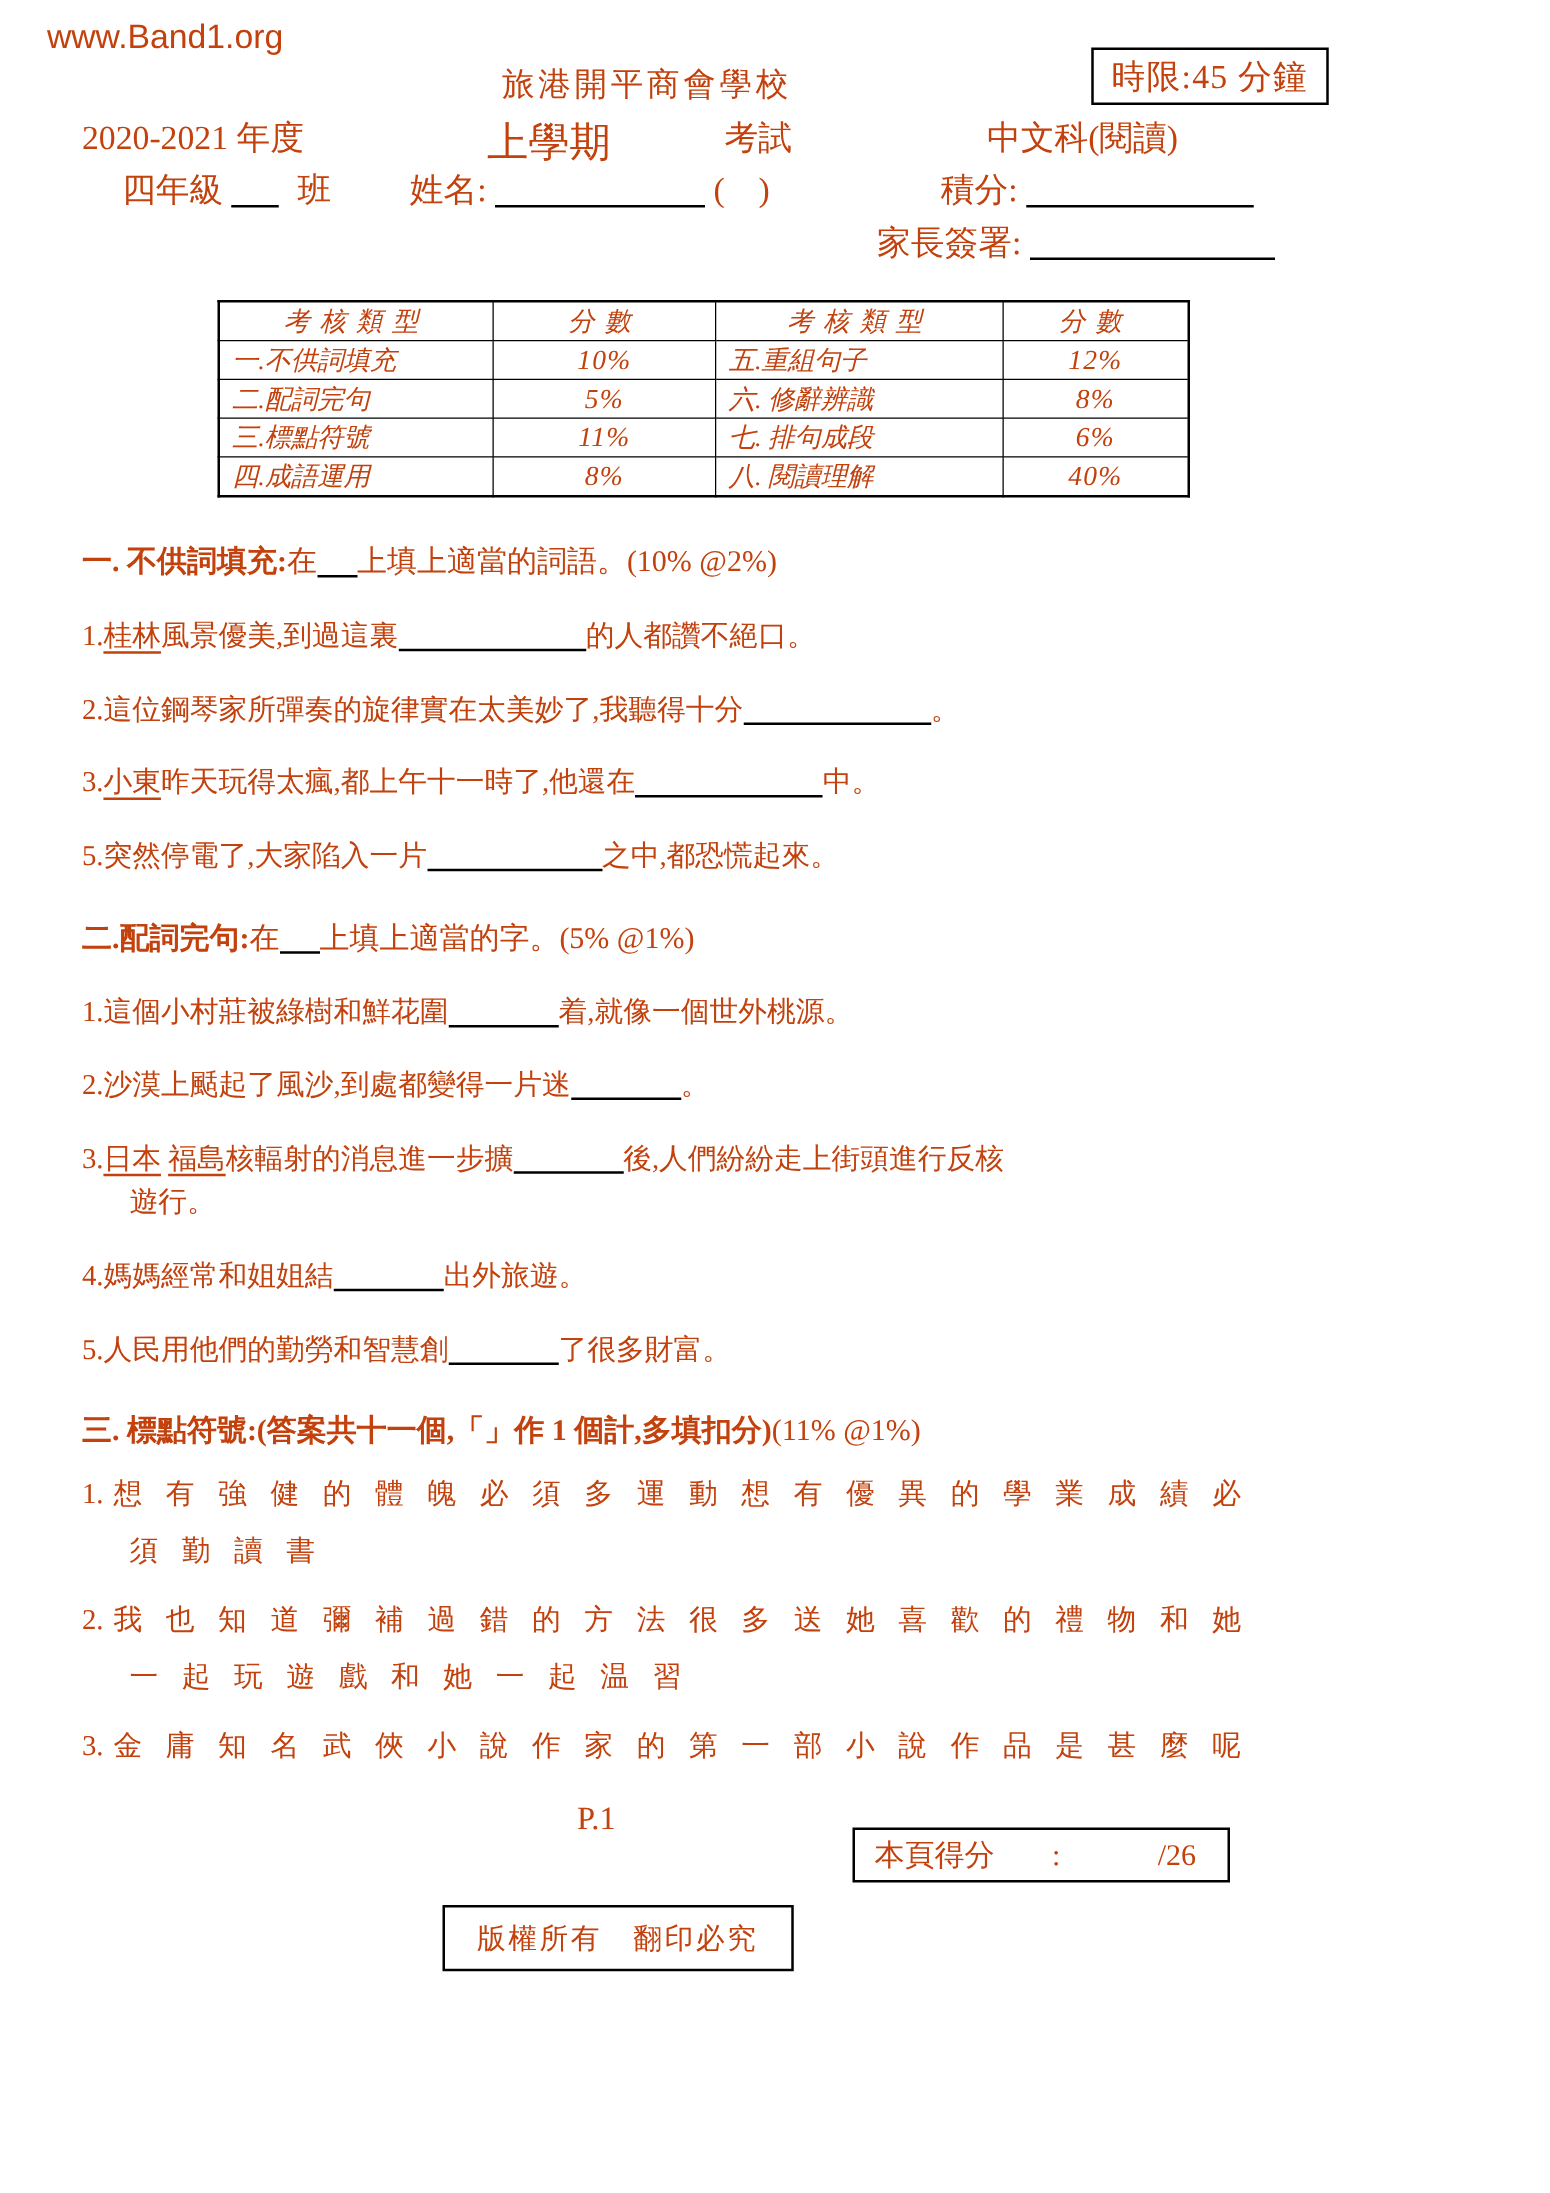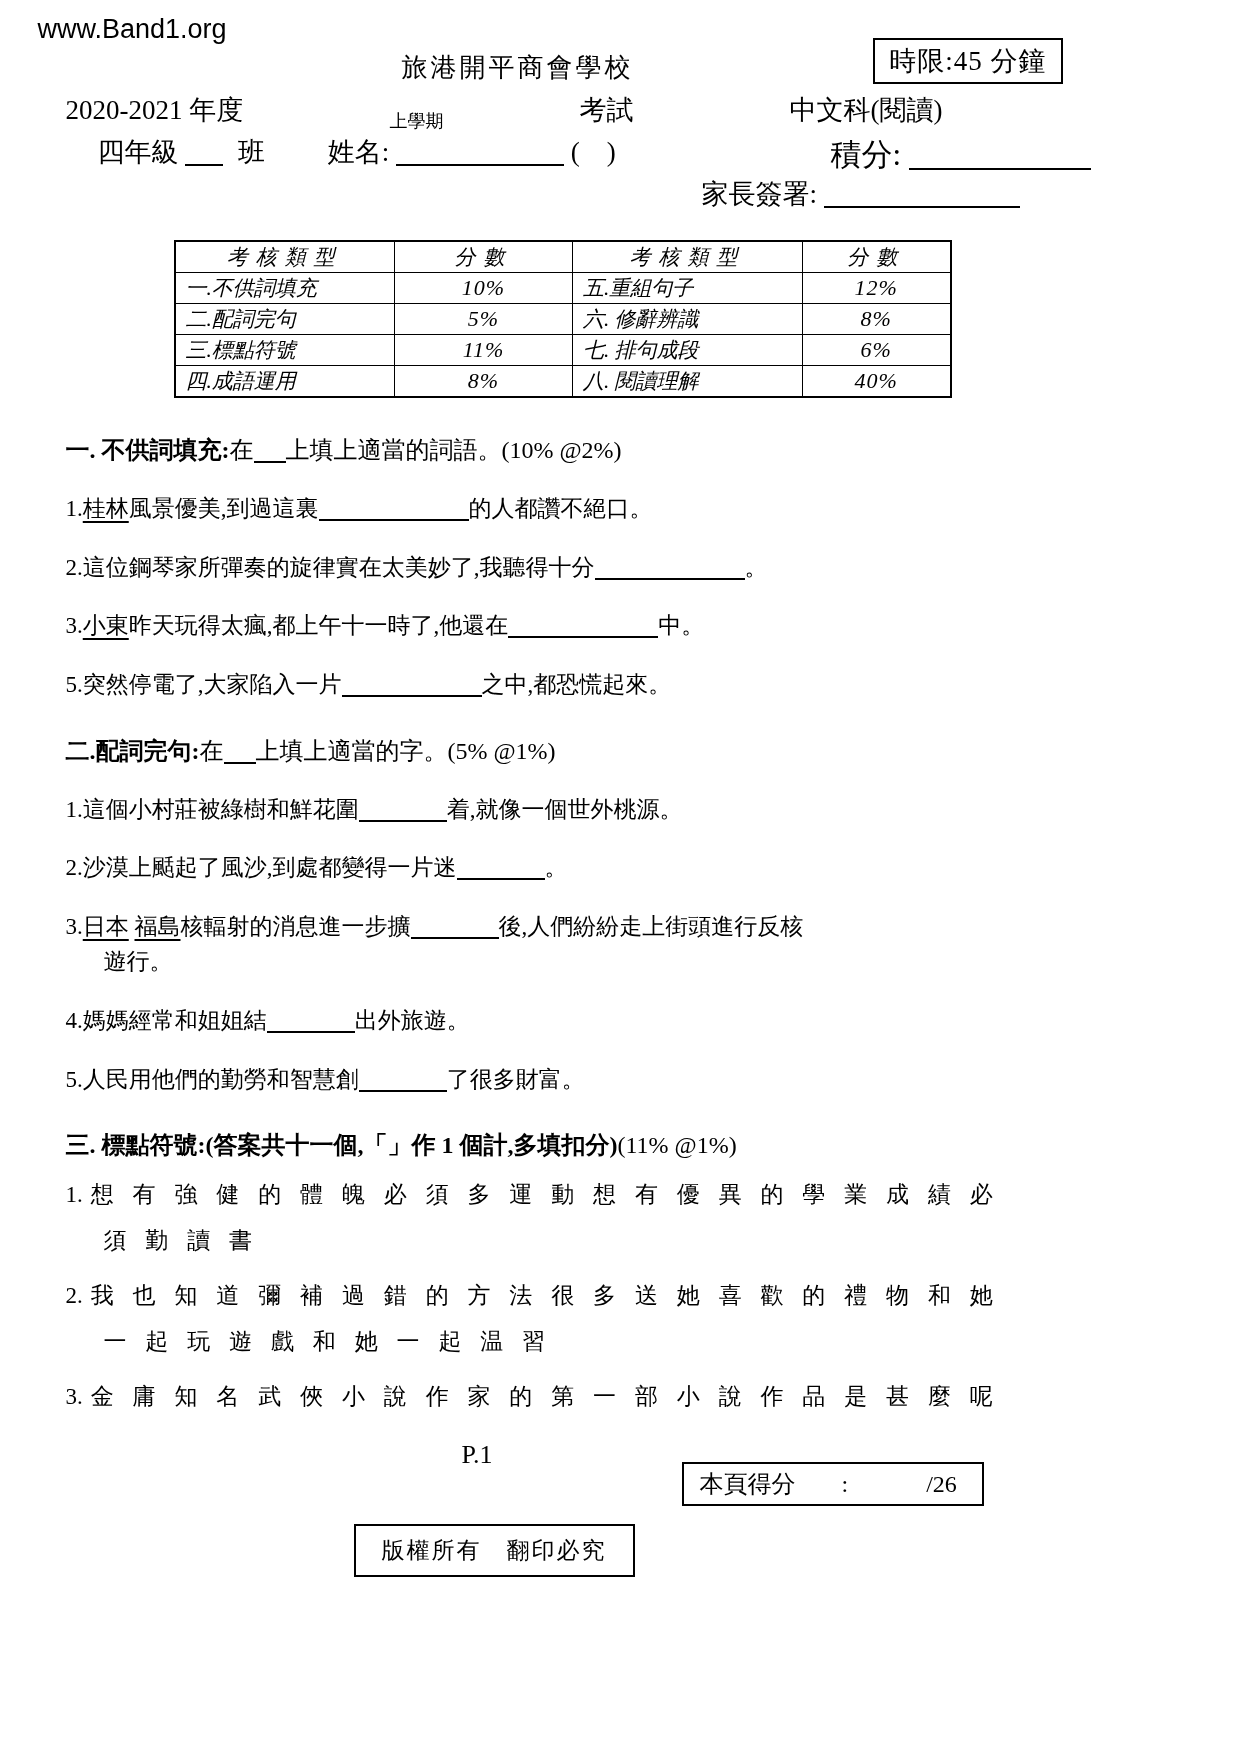--- a/index.html
+++ b/index.html
@@ -1,34 +1,34 @@
 <!DOCTYPE html>
 <html><head>
 <meta charset="utf-8">
 <style>
   * { box-sizing: border-box; }
   html, body { margin: 0; padding: 0; background: #ffffff; }
   .page {
     width: 1237px; height: 1754px; margin: 0 auto; background: #fff;
-    position: relative; color: #000000; overflow: hidden;
+    position: relative; color: #c2410c; overflow: hidden;
     font-family: "Liberation Serif", "DejaVu Serif", serif;
   }
   
   .hdr { position: relative; height: 224px; }
   .watermark { position: absolute; left: 36px; top: 14px; font-size: 27px;
                font-family: "Liberation Sans", "DejaVu Sans", sans-serif; }
   .timebox { position: absolute; right: 176px; top: 38px; border: 2px solid #000;
              padding: 3px 14px; font-size: 27px; letter-spacing: 1px; }
   .school { position: absolute; left: 400px; top: 50px; font-size: 26px; letter-spacing: 3px; }
   .h-year    { position: absolute; left: 64px;  top: 92px;  font-size: 27px; }
-  .h-term    { position: absolute; left: 388px; top: 109px;  font-size: 18px; }
+  .h-term    { position: absolute; left: 388px; top: 92px;  font-size: 33px; }
   .h-exam    { position: absolute; left: 578px; top: 92px;  font-size: 27px; }
   .h-subj    { position: absolute; left: 788px; top: 92px;  font-size: 27px; }
   .h-grade   { position: absolute; left: 64px;  top: 134px; font-size: 27px; margin-left: 32px; }
-  .h-score   { position: absolute; left: 829px; top: 134px; font-size: 31px; }
+  .h-score   { position: absolute; left: 751px; top: 134px; font-size: 27px; }
   .h-parent  { position: absolute; left: 700px; top: 176px; font-size: 27px; }
   .h-grade .classlbl { margin-left: 8px; }
   .h-grade .namelbl  { margin-left: 56px; }
   
   .blank { display: inline-block; border-bottom: 2px solid #000; height: 2px;
            transform: translateY(5px); }
   .w36  { width: 38px; }  .w170 { width: 168px; }
   .w180 { width: 182px; } .w195 { width: 196px; }
   
   .score-table { margin: 16px 0 0 172px; border-collapse: collapse; font-size: 21px;

